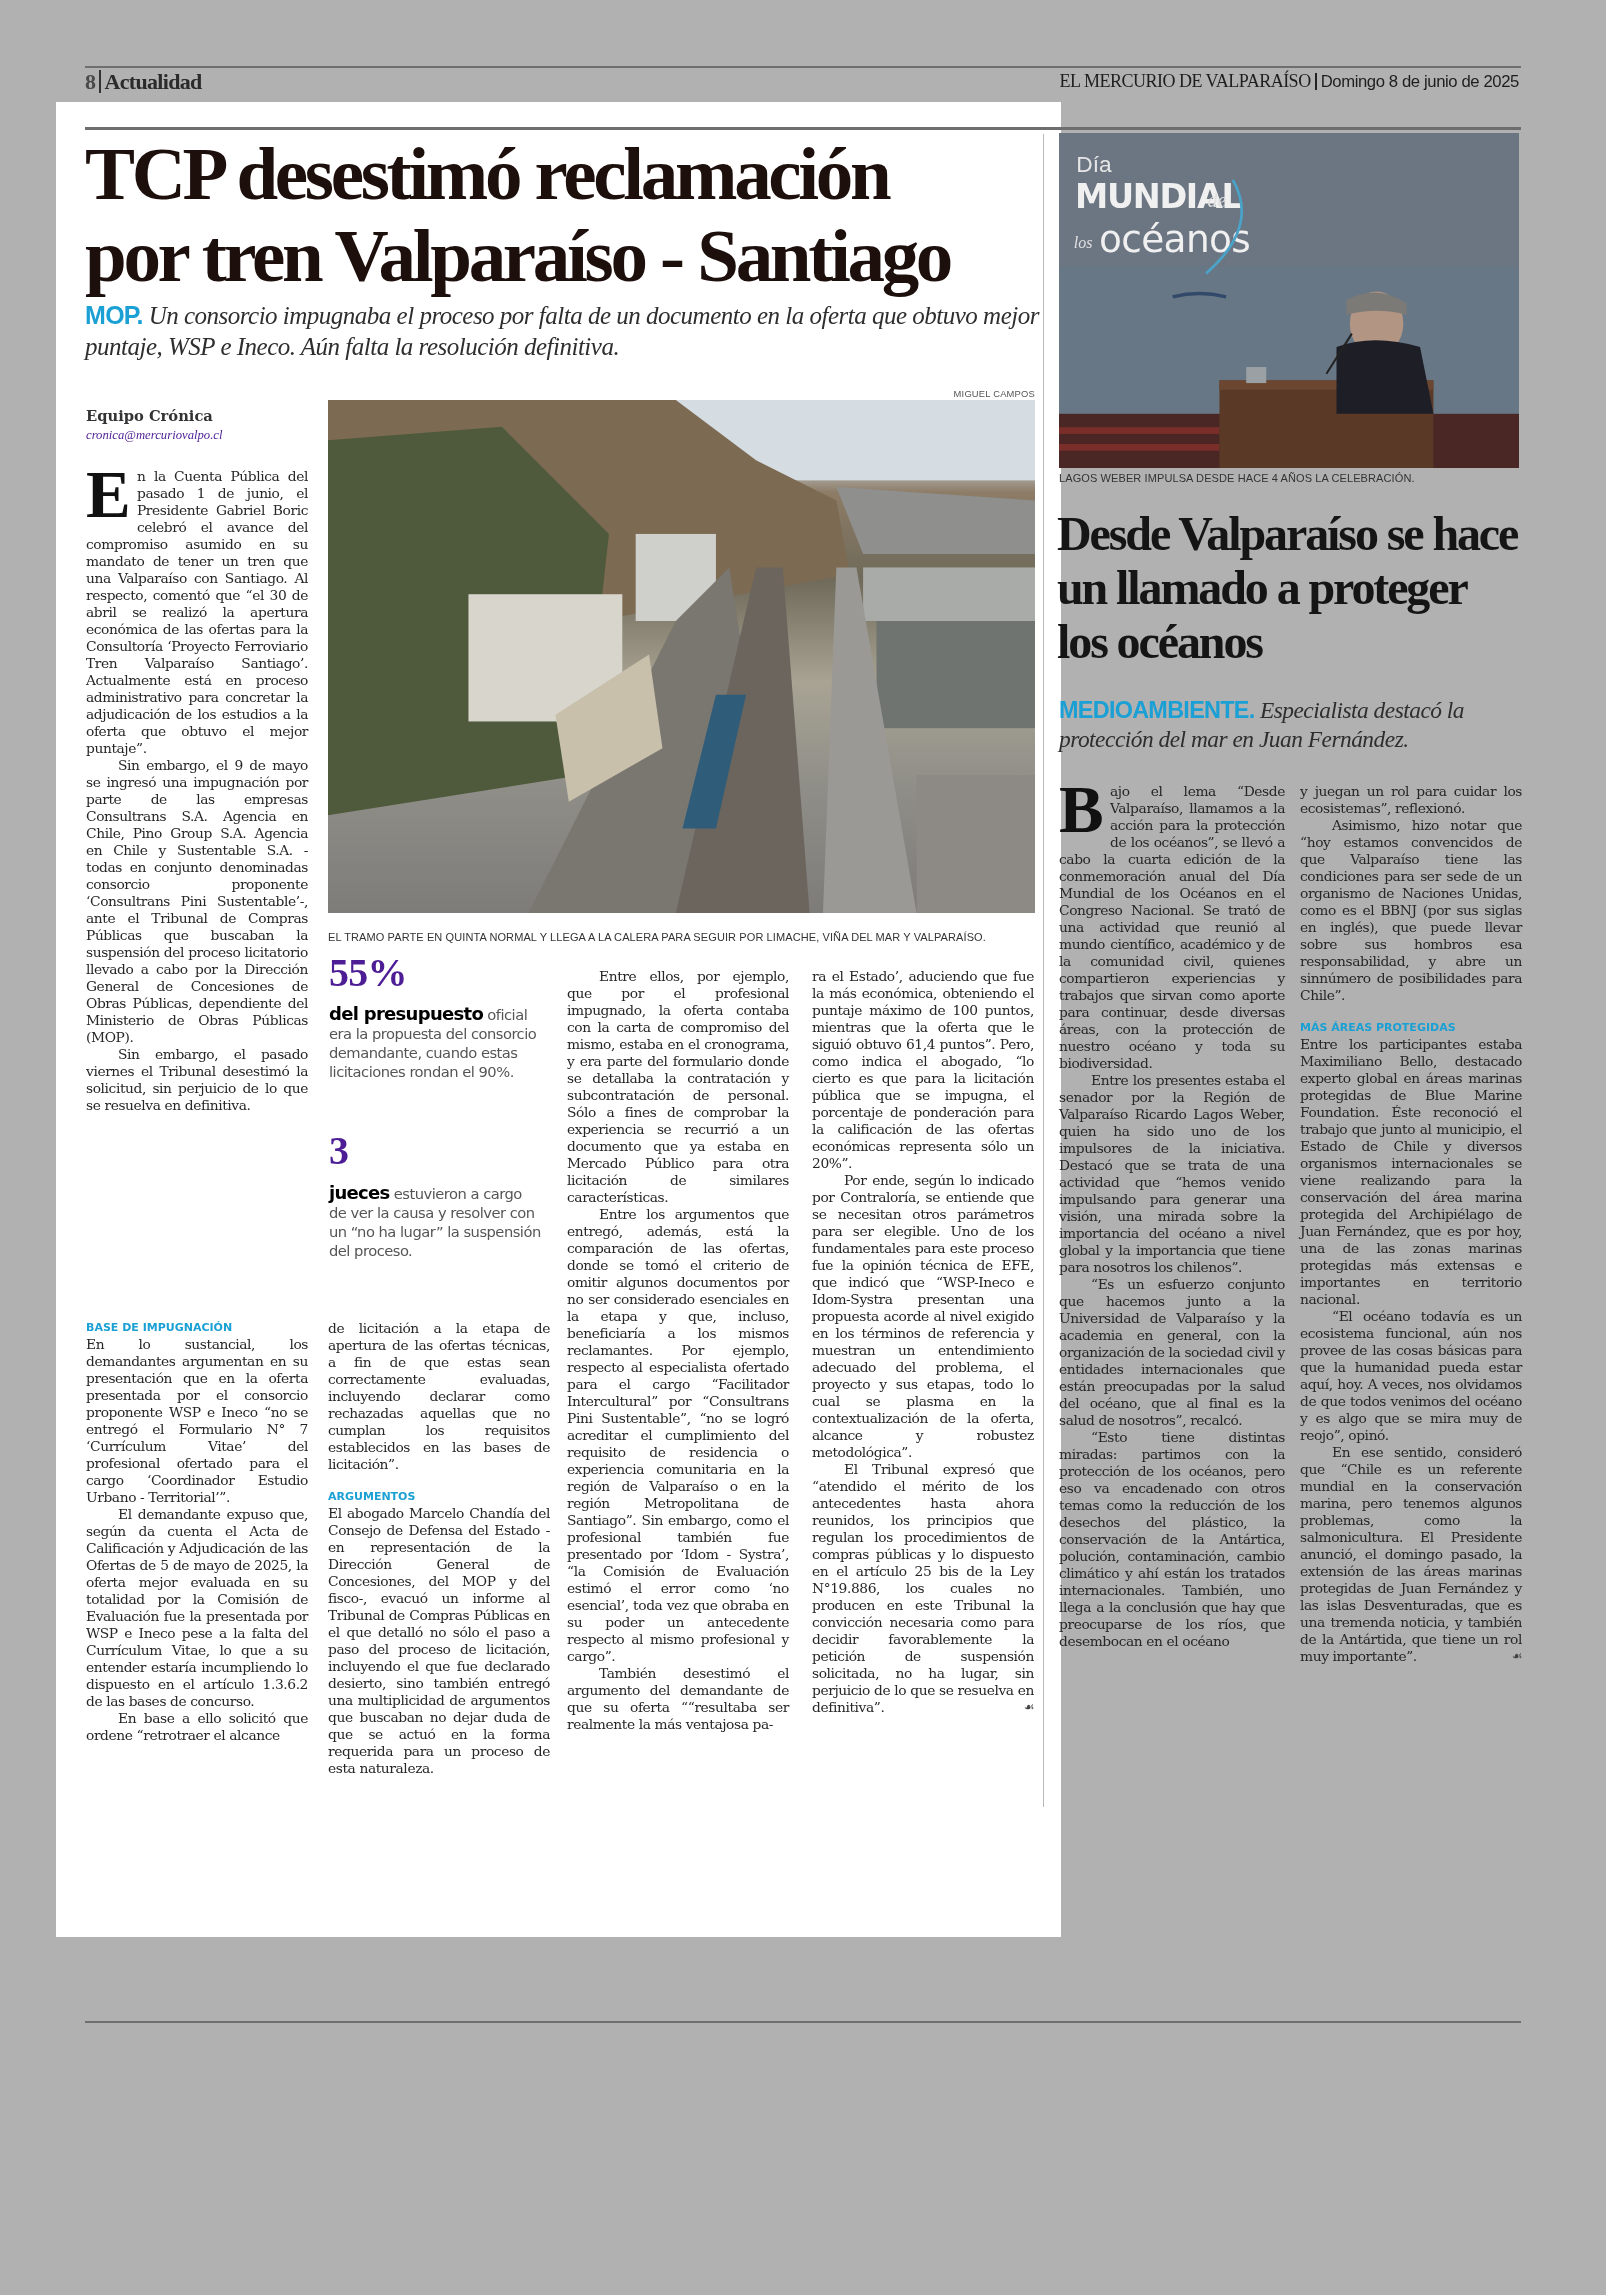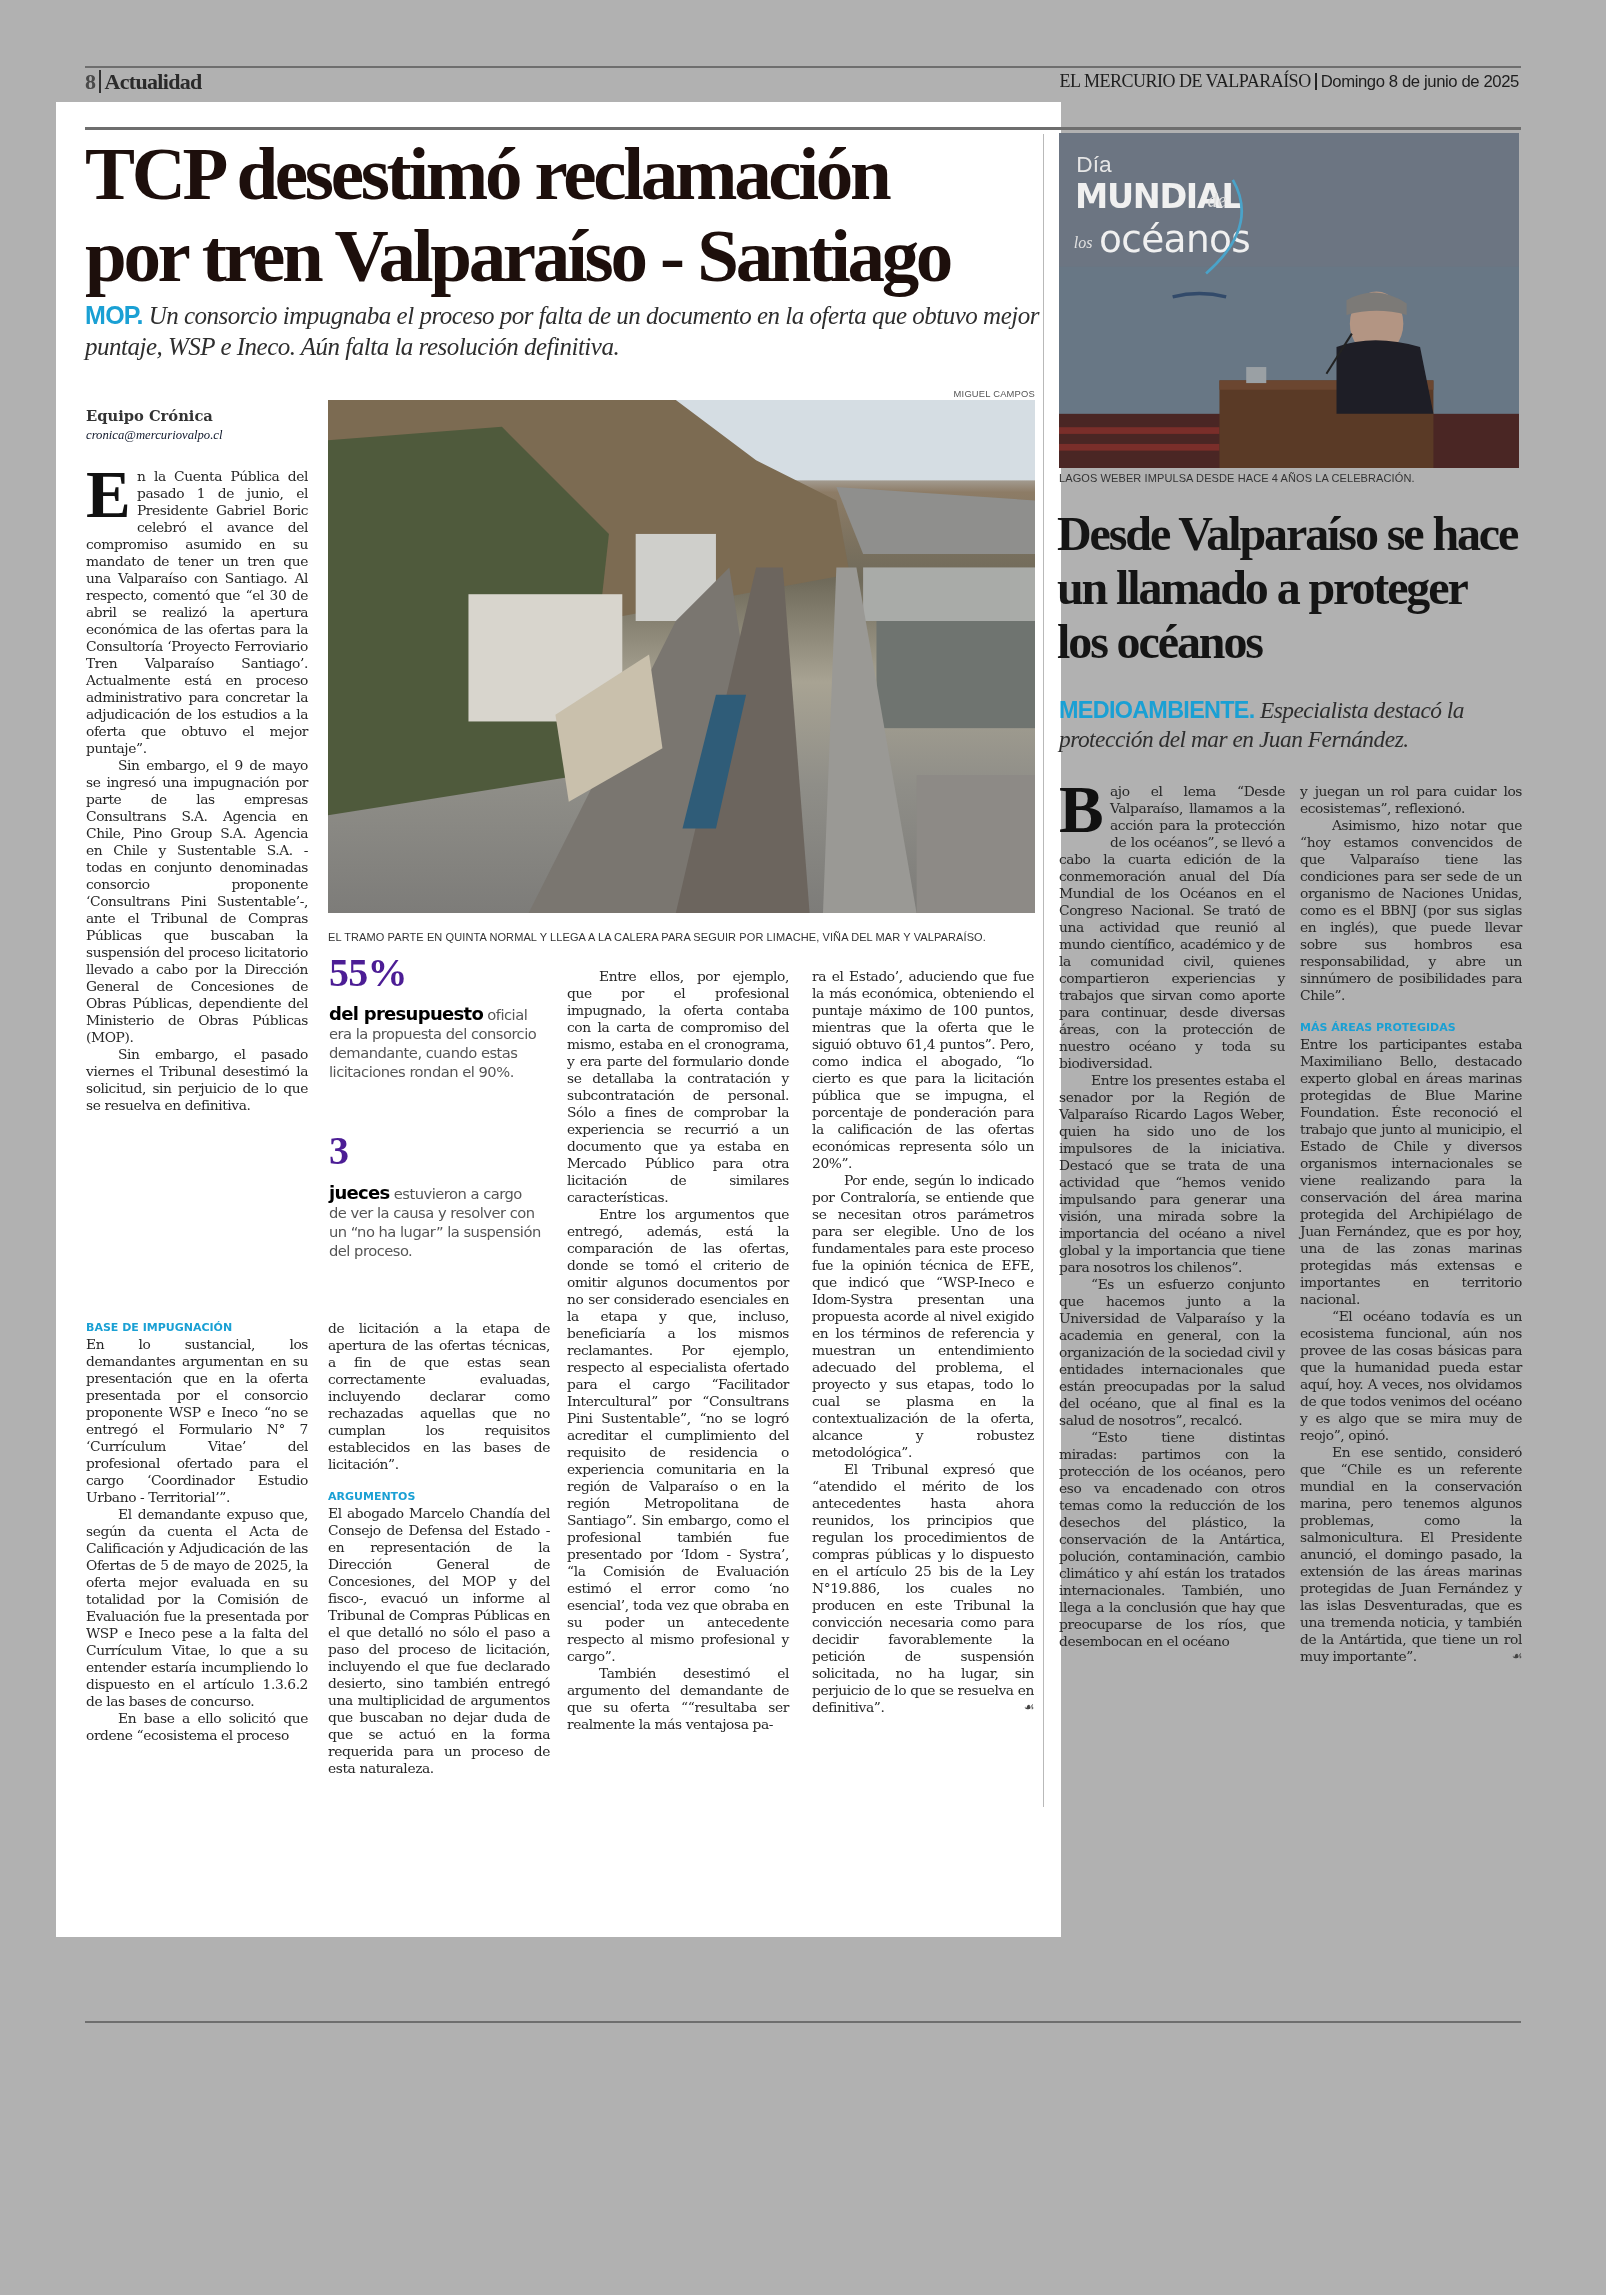--- a/index.html
+++ b/index.html
@@ -49,21 +49,21 @@
     font-family: "Liberation Serif", serif; font-style: italic;
     font-size: 25px; line-height: 31px; letter-spacing: -0.5px; color: #2e2e2e;
   }
   .kicker {
     font-family: "Liberation Sans", sans-serif; font-style: normal; font-weight: bold;
     color: #1aa0d4; letter-spacing: -0.7px;
   }
 
   
   .byline-name { left: 86px; top: 407px; font-size: 14.7px; font-weight: bold; font-family: "DejaVu Serif", serif; color: #333; }
-  .byline-email { left: 86px; top: 428px; font-size: 12.7px; font-style: italic; font-family: "Liberation Serif", serif; color: #0f172a; text-align: center; }
+  .byline-email { left: 86px; top: 428px; font-size: 12.7px; font-style: italic; font-family: "Liberation Serif", serif; color: #4c1d95; text-align: center; }
 
   
   .col {
     font-family: "DejaVu Serif", serif;
     font-size: 13.8px; line-height: 17px; color: #262626;
     text-align: justify; hyphens: manual; letter-spacing: -0.4px;
   }
   .col p { text-indent: 32px; }
   .col p.noindent { text-indent: 0; }
   .col h4 {
@@ -194,21 +194,21 @@
 
 <div class="abs col c1">
   <p class="noindent"><span class="dropcap">E</span><span>n la Cuenta Pública del pasado 1 de junio, el Presidente Gabriel Boric celebró el avance del compromiso asumido en su mandato de tener un tren que una Valparaíso con Santiago. Al respecto, comentó que “el 30 de abril se realizó la apertura económica de las ofertas para la Consultoría ‘Proyecto Ferroviario Tren Valparaíso Santiago’. Actualmente está en proceso administrativo para concretar la adjudicación de los estudios a la oferta que obtuvo el mejor puntaje”.</span></p>
   <p>Sin embargo, el 9 de mayo se ingresó una impugnación por parte de las empresas Consultrans S.A. Agencia en Chile, Pino Group S.A.  Agencia en Chile y Sustentable S.A. -todas en conjunto denominadas consorcio proponente ‘Consultrans Pini Sustentable’-, ante el Tribunal de Compras Públicas que buscaban la suspensión del proceso licitatorio llevado a cabo por la Dirección General de Concesiones de Obras Públicas, dependiente del Ministerio de Obras Públicas (MOP).</p>
   <p>Sin embargo, el pasado viernes el Tribunal desestimó la solicitud, sin perjuicio de lo que se resuelva en definitiva.</p>
 </div>
 <div class="abs col c1b">
   <h4 class="first">BASE DE IMPUGNACIÓN</h4>
   <p class="noindent">En lo sustancial, los demandantes argumentan en su presentación que en la oferta presentada por el consorcio proponente WSP e Ineco “no se entregó el Formulario N° 7 ‘Currículum Vitae’ del profesional ofertado para el cargo ‘Coordinador Estudio Urbano - Territorial’”.</p>
   <p>El demandante expuso que, según da cuenta el Acta de Calificación y Adjudicación de las Ofertas de 5 de mayo de 2025, la oferta mejor evaluada en su totalidad por la Comisión de Evaluación fue la presentada por WSP e Ineco pese a la falta del Currículum Vitae, lo que a su entender estaría incumpliendo lo dispuesto en el artículo 1.3.6.2 de las bases de concurso.</p>
-  <p>En base a ello solicitó que ordene “ecosistema el proceso</p>
+  <p>En base a ello solicitó que ordene “retrotraer el alcance</p>
 </div>
 
 <div class="abs stat-num stat1-num">55%</div>
 <div class="abs stat-text stat1-text">
   <b>del presupuesto</b><span> oficial era la propuesta del consorcio demandante, cuando estas licitaciones rondan el 90%.</span>
 </div>
 <div class="abs stat-num stat2-num">3</div>
 <div class="abs stat-text stat2-text">
   <b>jueces</b><span> estuvieron a cargo de ver la causa y resolver con un “no ha lugar” la suspensión del proceso.</span>
 </div>

